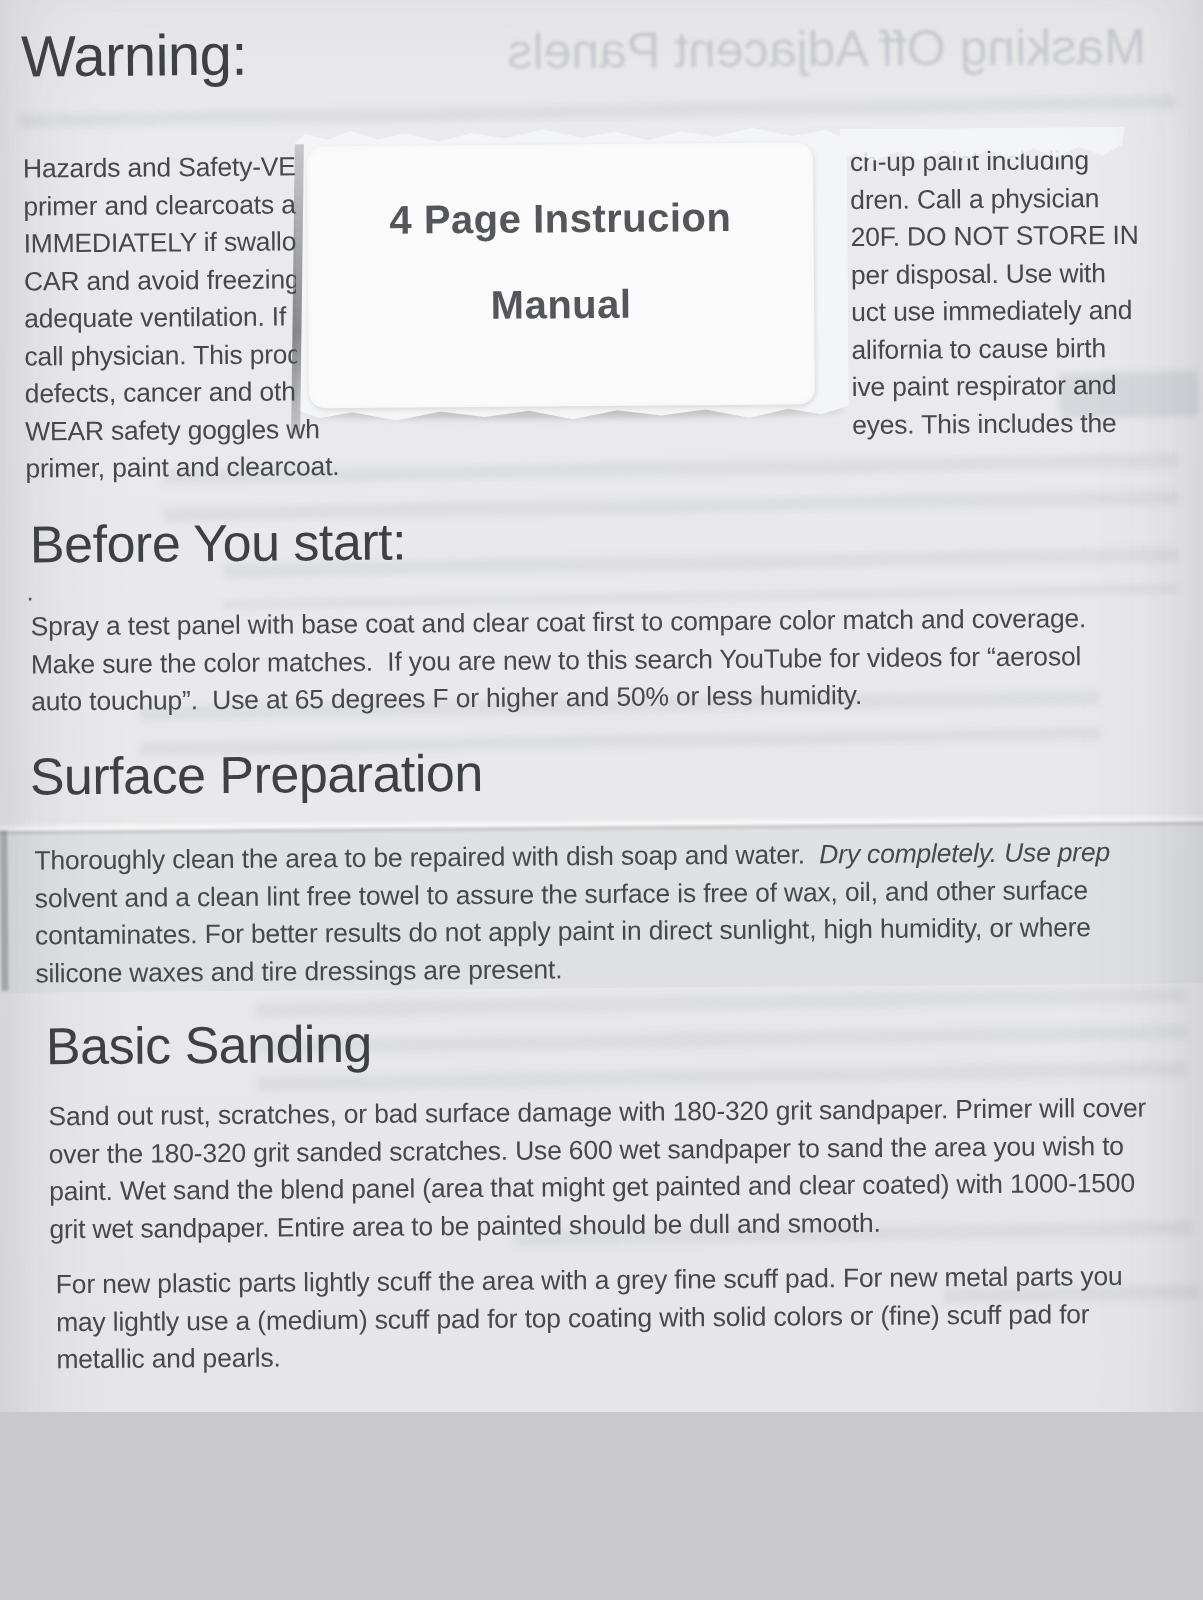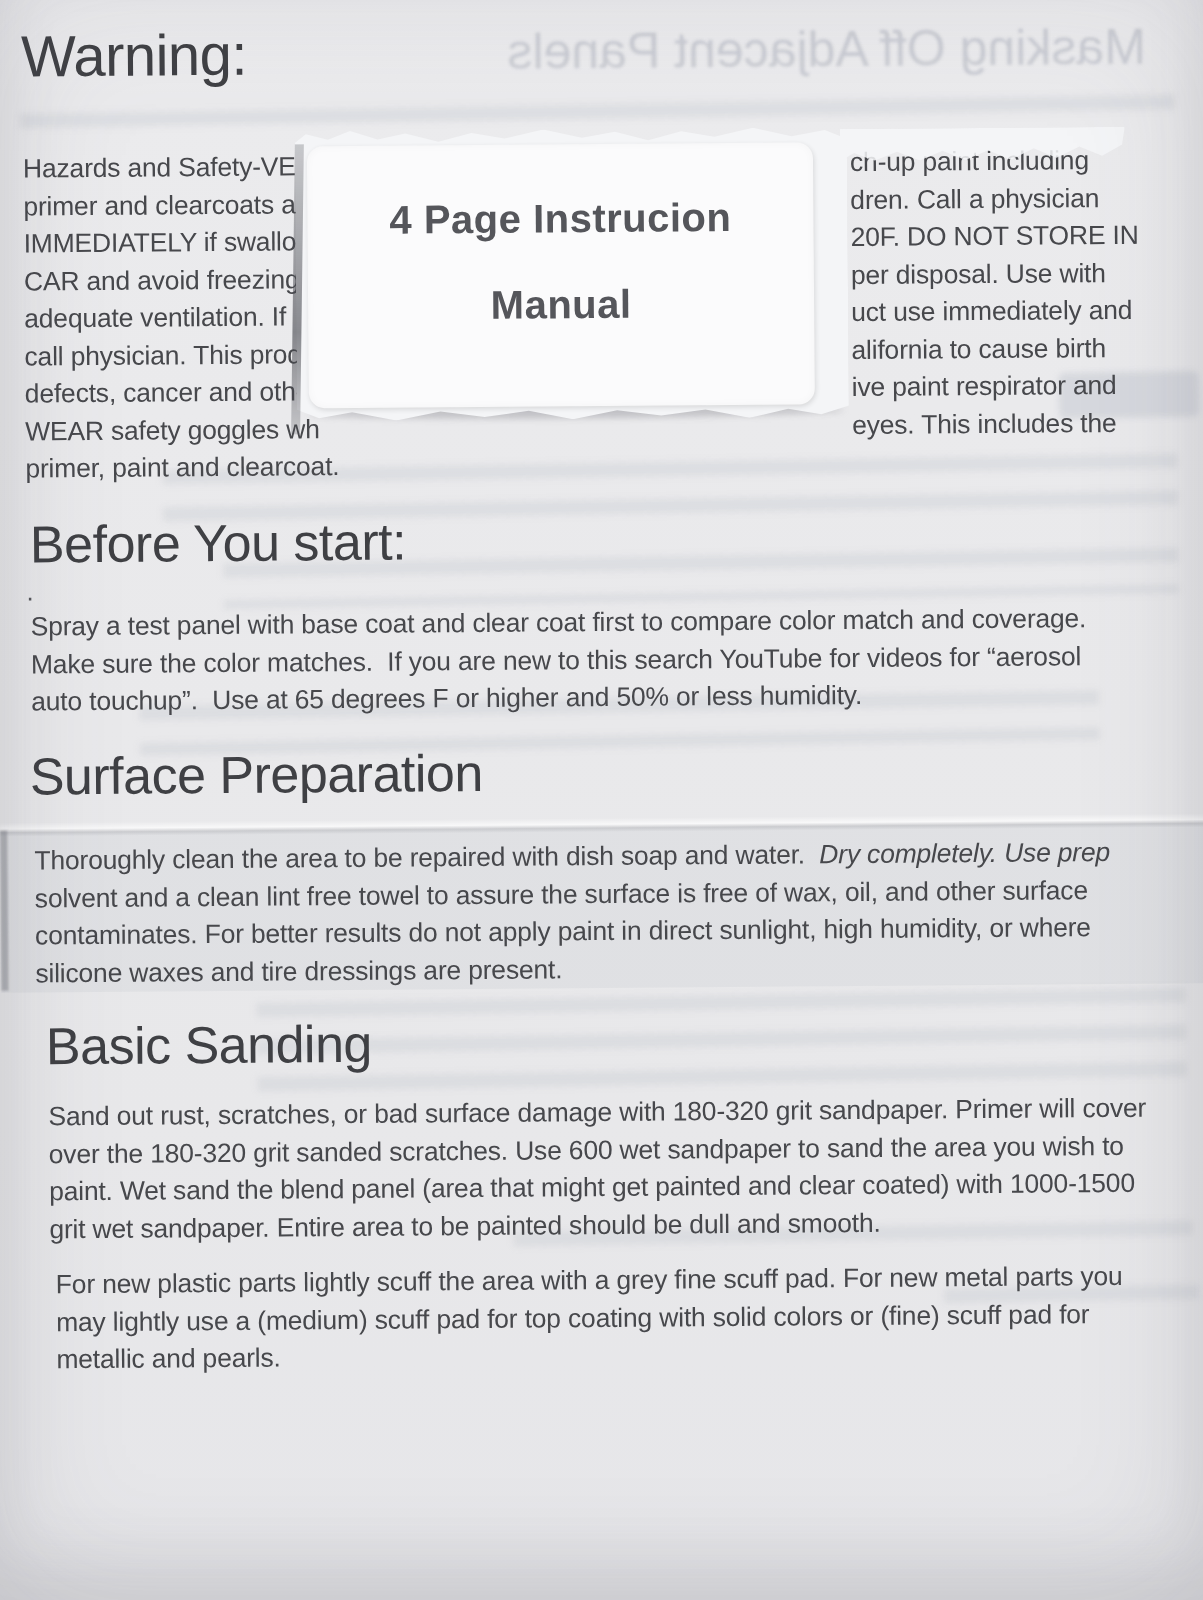--- a/index.html
+++ b/index.html
@@ -1,17 +1,17 @@
 <!DOCTYPE html>
 <html><head>
 <meta charset="utf-8">
 <style>
   html,body{margin:0;padding:0;background:#c9c9cc;}
   .page{
-    position:relative;width:1203px;height:1600px;overflow:hidden;
+    position:relative;width:1203px;height:1412px;overflow:hidden;
     background:linear-gradient(180deg,#f0f0f2 0%,#ebebed 6%,#e9e9eb 45%,#e8e8ea 70%,#e6e6e9 100%);
     font-family:"Liberation Sans","DejaVu Sans",sans-serif;color:#45464a;
   }
   .tilt{position:absolute;left:0;top:0;width:1203px;height:1600px;transform:rotate(-0.45deg);transform-origin:600px 800px;}
   .line{white-space:pre;}
   
   .h1{position:absolute;font-size:58px;font-weight:400;color:#3f4044;letter-spacing:-0.5px;z-index:2;}
   .h2{position:absolute;font-size:52px;font-weight:400;color:#3f4044;letter-spacing:-0.5px;z-index:2;}
   
   .body-block{position:absolute;font-size:26.5px;line-height:37.5px;letter-spacing:-0.2px;color:#47484c;z-index:2;}

